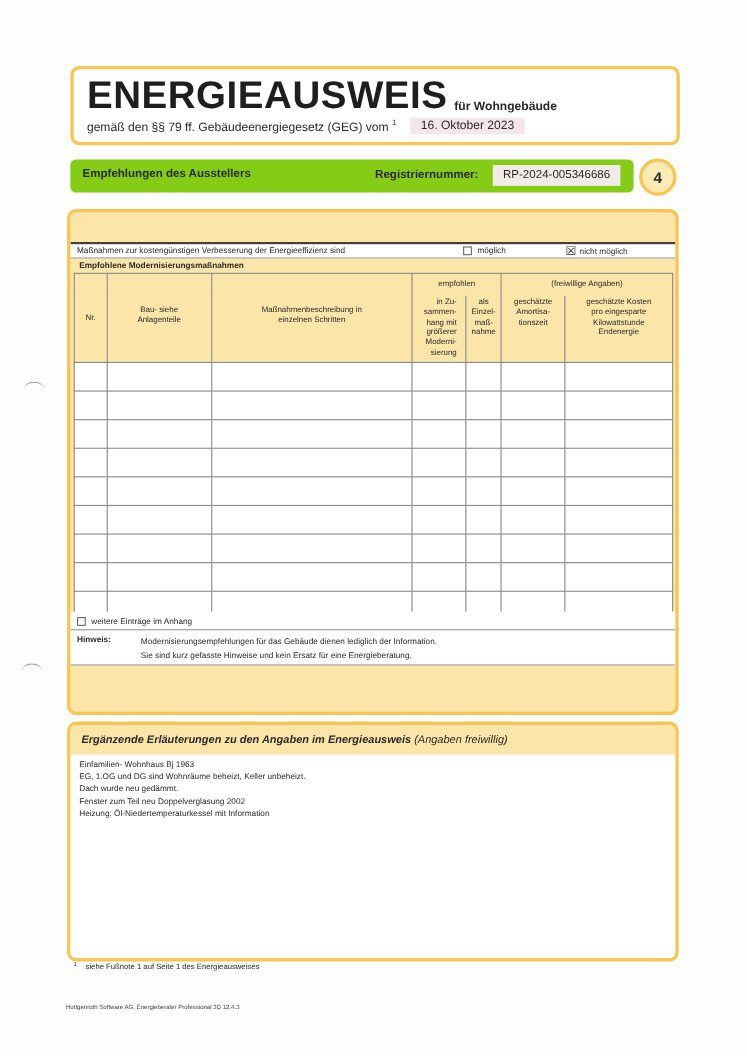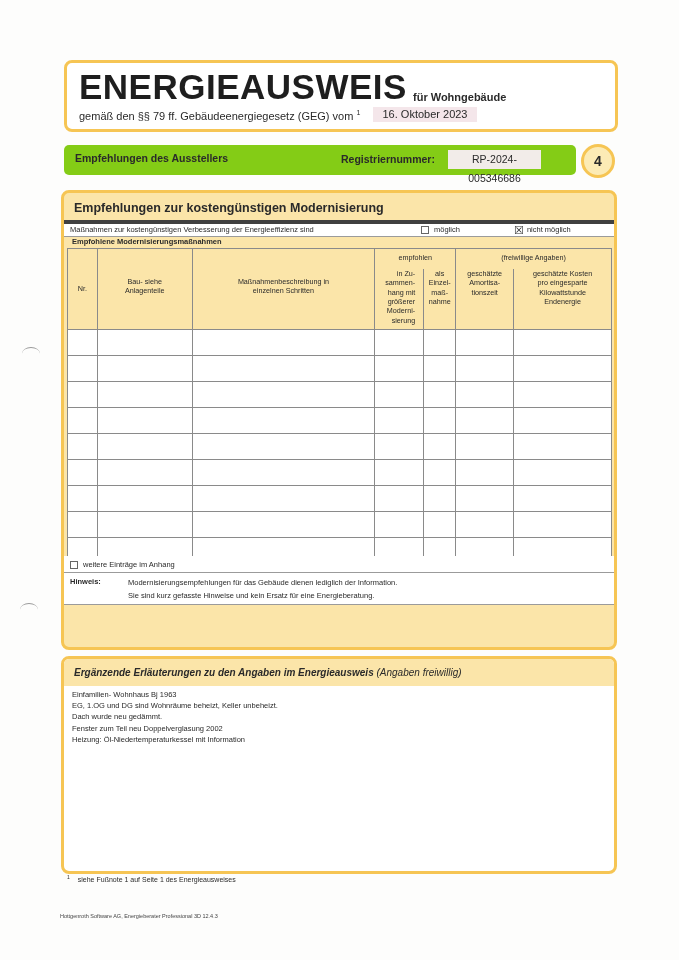--- a/index.html
+++ b/index.html
@@ -15,27 +15,27 @@
   .hdr .title { position:absolute; left:12px; top:4px; font-size:35px; font-weight:bold; letter-spacing:0.5px; color:#1e1e1e; }
   .hdr .sub-right { position:absolute; left:346px; top:28px; font-size:11px; font-weight:bold; }
   .hdr .law { position:absolute; left:12px; top:46px; font-size:11px; }
   .hdr .law sup { font-size:7px; }
   .hdr .date { position:absolute; left:306px; top:44px; width:104px; height:15px; background:#f4e6ea; font-size:11px; text-align:center; line-height:15px; }
 
   
   .bar { left:64px; top:145px; width:512px; height:30px; background:#84cc16; border-radius:5px; }
   .bar .lbl { position:absolute; left:11px; top:7px; font-size:10.5px; font-weight:bold; }
   .bar .reg { position:absolute; left:277px; top:8px; font-size:10.5px; font-weight:bold; }
-  .bar .regval { position:absolute; left:384px; top:5px; width:93px; height:19px; background:#f2ece9; font-size:10.5px; text-align:center; line-height:19px; }
+  .bar .regval { position:absolute; left:384px; top:5px; width:116px; height:19px; background:#f2ece9; font-size:10.5px; text-align:center; line-height:19px; }
   .badge { left:581px; top:144px; width:28px; height:28px; border:3px solid #f6c554; border-radius:50%; background:#fcebb5; text-align:center; line-height:28px; font-weight:bold; font-size:14px; }
 
   
   .sec1 { left:61px; top:190px; width:550px; height:454px; border:3px solid #f6c554; border-radius:8px; background:#fbe5a9; overflow:hidden; }
   .sec1 .h { position:absolute; left:10px; top:8px; font-size:12.5px; font-weight:bold; }
-  .row-white { position:absolute; left:0; right:0; background:#fff; border-top:4px solid #404040; border-bottom:1px solid #9b9b9b; }
+  .row-white { position:absolute; left:0; right:0; background:#fff; border-top:2px solid #404040; border-bottom:1px solid #9b9b9b; }
   .small { font-size:7.5px; }
   .chk { display:inline-block; width:6px; height:6px; border:1px solid #666; vertical-align:middle; margin-right:5px; }
 
   table.grid { position:absolute; left:3px; top:55px; width:545px; border-collapse:collapse; }
   table.grid td { border:1px solid #8a8a8a; font-size:7.2px; text-align:center; vertical-align:top; padding:0; line-height:1.3; }
   table.grid tr.hd td { background:#fbe5a9; }
   table.grid tr.data td { background:#fff; height:25px; }
 
   .sec2 { left:61px; top:656px; width:550px; height:212px; border:3px solid #f6c554; border-radius:8px; background:#fff; overflow:hidden; }
   .sec2 .hbar { position:absolute; left:0; right:0; top:0; height:27px; background:#fbe5a9; }
@@ -59,21 +59,20 @@
 </div>
 
 <div class="abs bar">
   <div class="lbl">Empfehlungen des Ausstellers</div>
   <div class="reg">Registriernummer:</div>
   <div class="regval">RP-2024-005346686</div>
 </div>
 <div class="abs badge">4</div>
 
 <div class="abs sec1">
-  <div class="h">Empfehlungen zur kostengünstigen Modernisierung</div>
   <div class="row-white small" style="top:27px;height:12px;">
     <span class="abs" style="left:6px;top:1px;">Maßnahmen zur kostengünstigen Verbesserung der Energieeffizienz sind</span>
     <span class="abs" style="left:357px;top:1px;"><span class="chk"></span><span>möglich</span></span>
     <span class="abs" style="left:450px;top:0px;"><span style="font-size:11px;margin-right:3px;vertical-align:middle;">☒</span><span>nicht möglich</span></span>
   </div>
   <div class="abs small" style="left:8px;top:44px;font-weight:bold;">Empfohlene Modernisierungsmaßnahmen</div>
 
   <table class="grid">
     <colgroup>
       <col style="width:30px">

